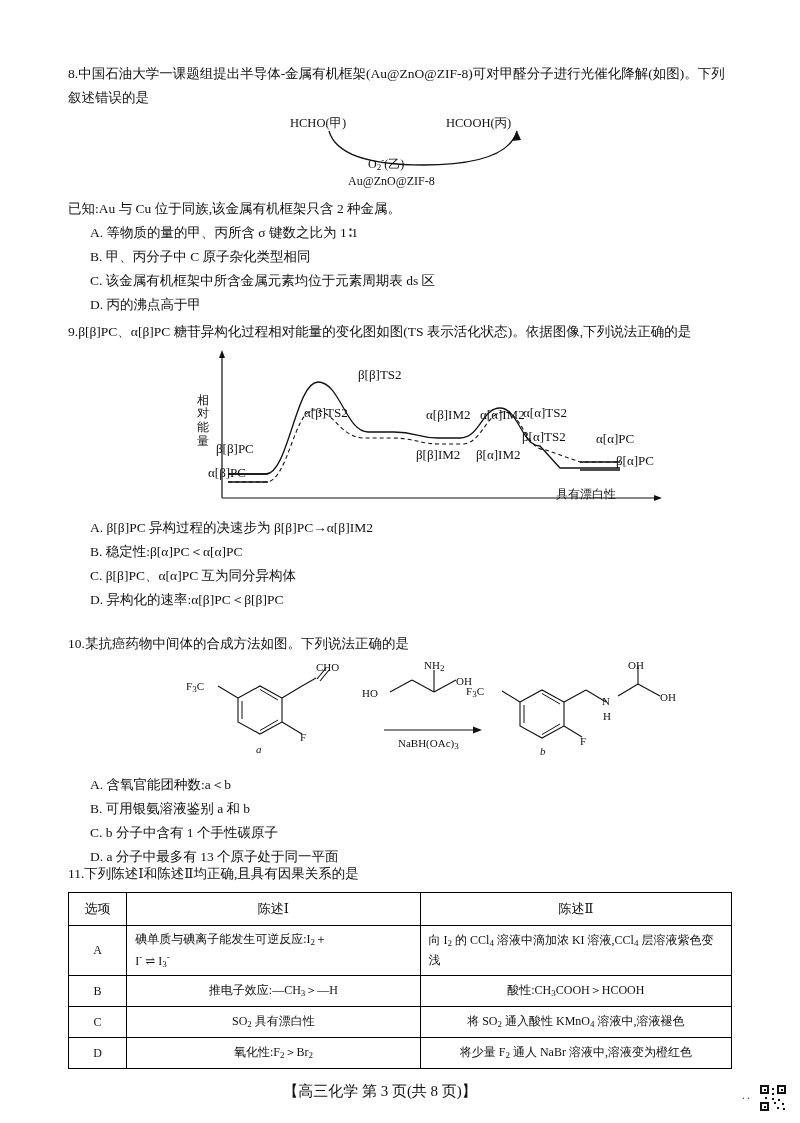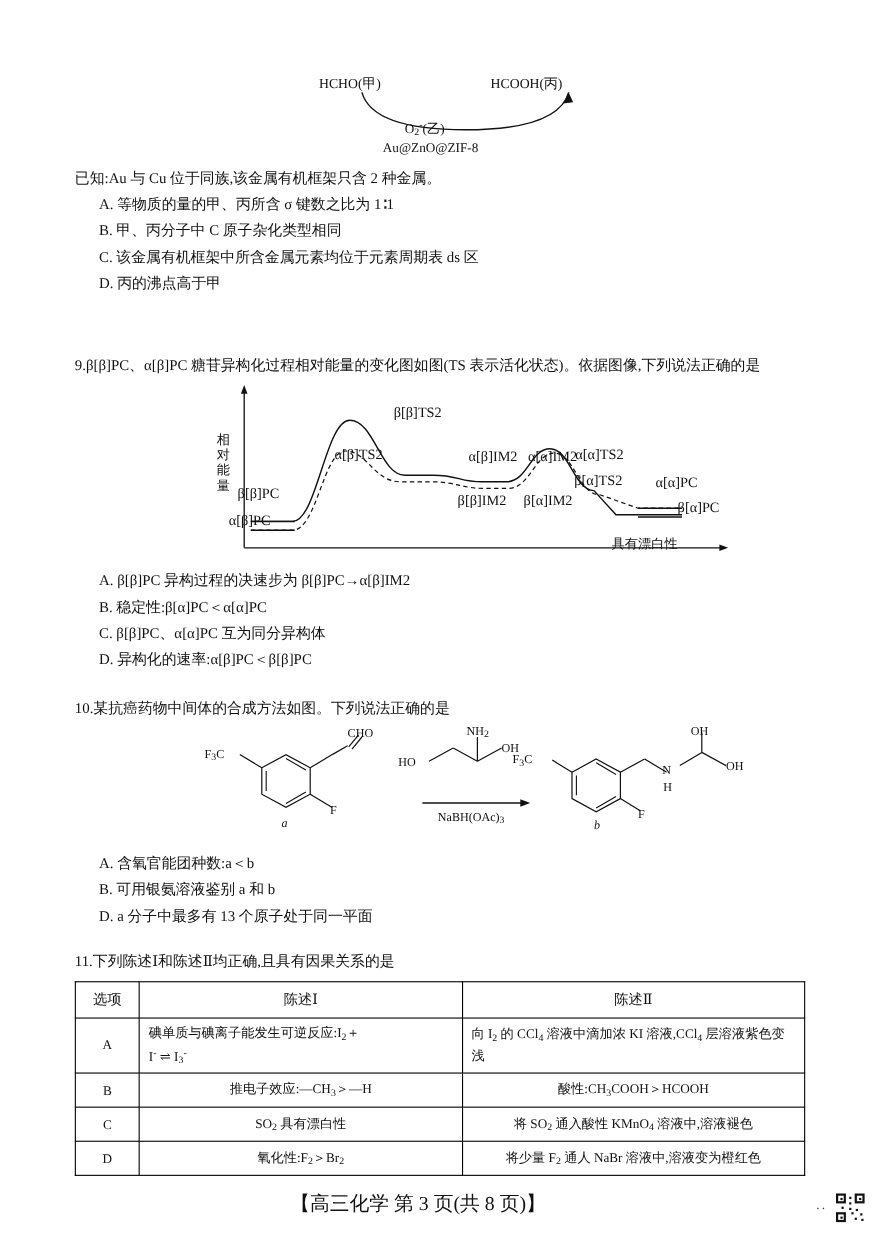--- a/index.html
+++ b/index.html
@@ -41,31 +41,32 @@
   .scheme10 svg{position:absolute;left:0;top:0;}
   
   #q11{left:68px;top:862px;width:668px;}
   table{border-collapse:collapse;width:664px;margin-top:6px;font-size:12px;}
   th,td{border:1px solid #000;padding:4px 6px;text-align:center;vertical-align:middle;}
   th{font-weight:normal;font-size:13px;padding:5px 6px;margin-left:36px;}
   td.opt-col{width:48px;}
   td.c1{width:300px;}
   td.c2{width:316px;}
   td.textcell{text-align:left;padding-left:8px;line-height:1.6;}
-  .footer{position:absolute;left:0;top:1082px;width:760px;text-align:center;font-size:18px;}
+  .footer{position:absolute;left:0;top:1082px;width:760px;text-align:center;font-size:15px;}
   .qr{position:absolute;right:14px;bottom:12px;width:26px;height:26px;}
   .qr .blk{position:absolute;background:#111;}
   .dots{position:absolute;right:48px;top:1088px;font-size:12px;color:#444;letter-spacing:2px;}
 </style>
 </head>
 <body>
 
 <div class="page">
 
   <div class="q" id="q8">
+    <div class="line1">8.中国石油大学一课题组提出半导体-金属有机框架(Au@ZnO@ZIF-8)可对甲醛分子进行光催化降解(如图)。下列叙述错误的是</div>
 
     <div class="scheme8">
       <div class="lbl l-hcho">HCHO(甲)</div>
       <div class="lbl l-hcooh">HCOOH(丙)</div>
       <div class="lbl l-o2">O<span class="sub">2</span><sup class="sup">-</sup>(乙)</div>
       <div class="lbl l-cat">Au@ZnO@ZIF-8</div>
       <svg class="arrowsvg" width="200" height="40" viewBox="0 0 200 40">
         <path d="M6,2 C14,30 60,36 100,36 C140,36 186,30 194,2" fill="none" stroke="#111" stroke-width="1.3"></path>
         <polygon points="194,2 189,12 198,11" fill="#111"></polygon>
       </svg>
@@ -174,20 +175,21 @@
       <div class="slbl" style="left:398px;top:24px;">F<span class="sub">3</span>C</div>
       <div class="slbl" style="left:534px;top:34px;">N<br><span style="position:relative;left:1px;top:-4px;">H</span></div>
       <div class="slbl" style="left:560px;top:-2px;">OH</div>
       <div class="slbl" style="left:592px;top:30px;">OH</div>
       <div class="slbl" style="left:512px;top:74px;">F</div>
       <div class="slbl" style="left:472px;top:84px;font-style:italic;">b</div>
     </div>
 
     <div class="opt indent">A. 含氧官能团种数:a＜b</div>
     <div class="opt indent">B. 可用银氨溶液鉴别 a 和 b</div>
+    <div class="opt indent">C. b 分子中含有 1 个手性碳原子</div>
     <div class="opt indent">D. a 分子中最多有 13 个原子处于同一平面</div>
   </div>
 
   <div class="q" id="q11">
     <div>11.下列陈述Ⅰ和陈述Ⅱ均正确,且具有因果关系的是</div>
 
     <table>
       <thead>
         <tr>
           <th class="opt-col">选项</th>

